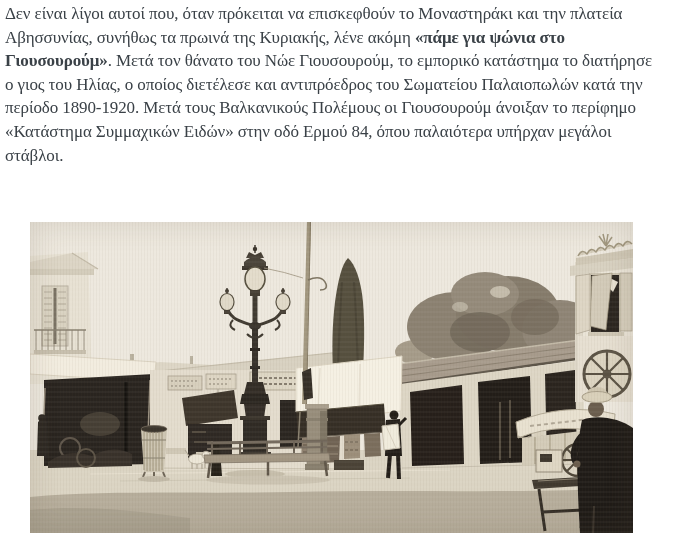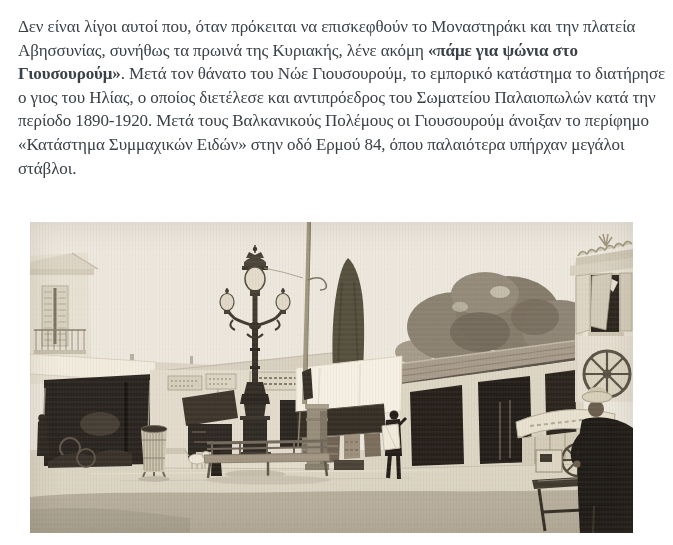--- a/index.html
+++ b/index.html
@@ -4,21 +4,21 @@
 <style>
   html,body{margin:0;padding:0;}
   body{
     width:673px;height:545px;background:#ffffff;
     font-family:"Liberation Serif","DejaVu Serif",serif;
     position:relative;overflow:hidden;
   }
   .page{position:absolute;inset:0;}
   .para{
     position:absolute;left:5px;top:2px;width:653px;
-    margin:13px;font-size:17px;line-height:23.6px;color:#3a4147;
+    margin:0;font-size:17px;line-height:23.6px;color:#3a4147;
     letter-spacing:-0.1px;
   }
   .para strong{font-weight:700;}
   .photo{
     position:absolute;left:30px;top:222px;width:603px;height:311px;
     margin:0;overflow:hidden;background:#ede8de;
   }
   .photo svg{display:block;}
   .grain{
     position:absolute;inset:0;pointer-events:none;

